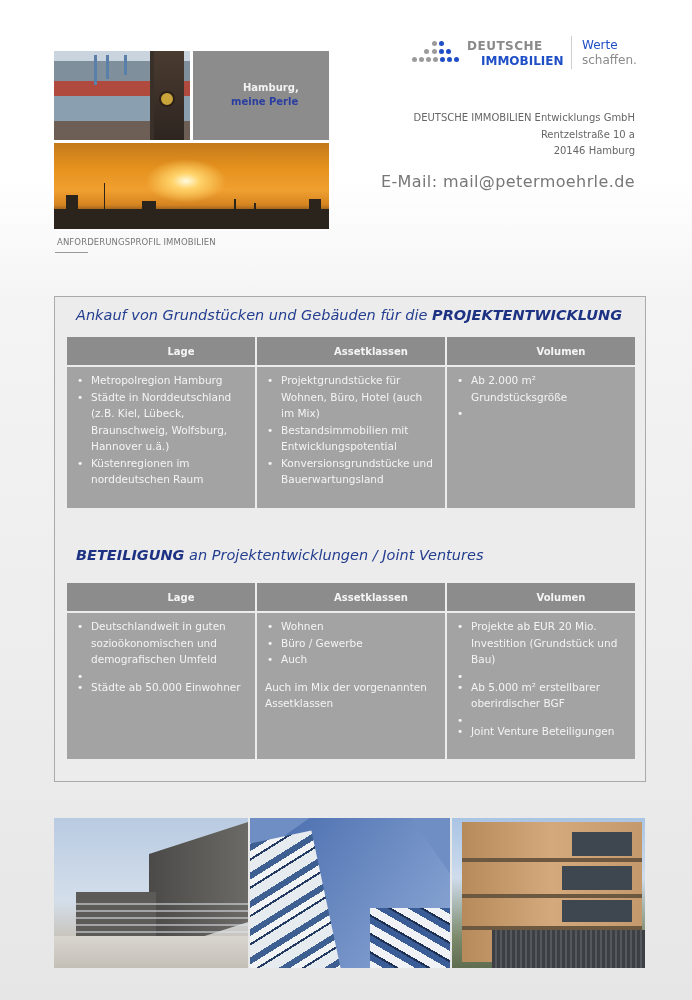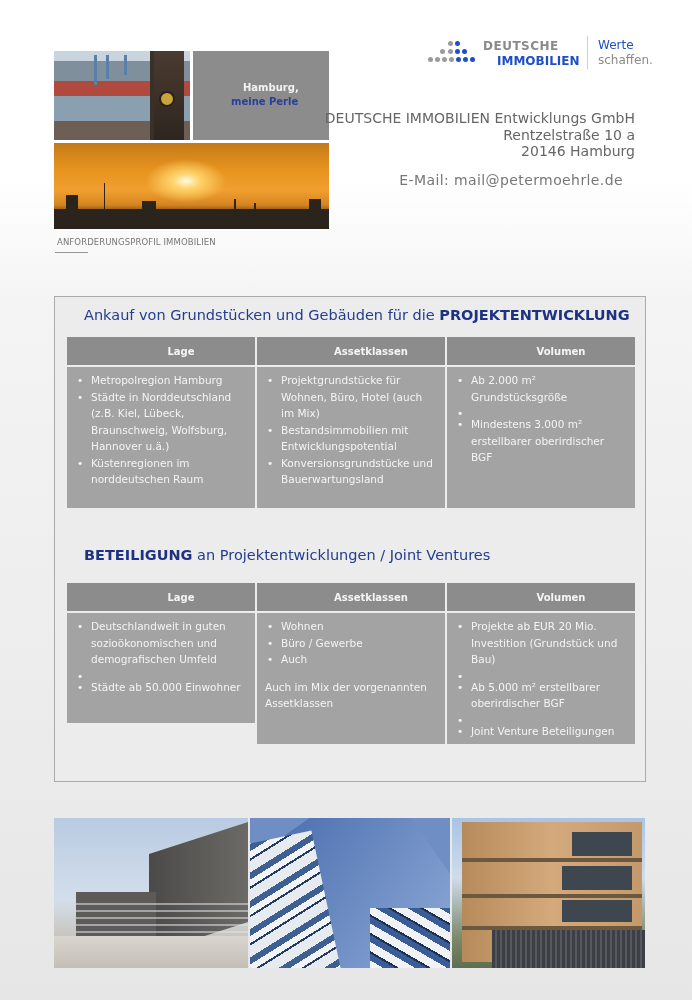--- a/index.html
+++ b/index.html
@@ -51,40 +51,40 @@
 
   .doc-label {
     position: absolute; left: 57px; top: 237px;
     font-size: 8.5px; color: #777; letter-spacing: 0.1px;
   }
   .doc-label-rule {
     position: absolute; left: 55px; top: 252px; width: 33px; height: 1px; background: #999;
   }
 
   
-  .logo { position: absolute; left: 426px; top: 36px; width: 250px; height: 40px; }
+  .logo { position: absolute; left: 410px; top: 36px; width: 250px; height: 40px; }
   .dots { position: absolute; left: 0; top: 2px; width: 60px; height: 30px; }
   .dot { position: absolute; width: 5px; height: 5px; border-radius: 50%; }
   .logo-word1 { position: absolute; left: 57px; top: 3px; font-size: 12px; font-weight: bold; color: #8a8a8a; letter-spacing: 0.5px; }
   .logo-word2 { position: absolute; left: 71px; top: 18px; font-size: 12px; font-weight: bold; color: #1f4fc6; }
   .logo-divider { position: absolute; left: 161px; top: 0; width: 1px; height: 33px; background: #cfcfcf; }
   .logo-claim1 { position: absolute; left: 172px; top: 2px; font-size: 12px; color: #1f4fc6; }
   .logo-claim2 { position: absolute; left: 172px; top: 17px; font-size: 12px; color: #8a8a8a; text-align: right; }
 
   
-  .address { position: absolute; right: 57px; top: 110px; text-align: right; font-size: 14px; color: #666; line-height: 16.5px; }
-  .email { position: absolute; right: 69px; top: 172px; font-size: 14px; color: #777; letter-spacing: 0.4px; }
+  .address { position: absolute; right: 57px; top: 110px; text-align: right; font-size: 10px; color: #666; line-height: 16.5px; }
+  .email { position: absolute; right: 57px; top: 172px; font-size: 16px; color: #777; letter-spacing: 0.4px; }
 
   
   .frame {
     position: absolute; left: 54px; top: 296px; width: 592px; height: 486px;
     border: 1px solid #aaaaaa; background: #ececec;
   }
   .section-title {
-    position: absolute; left: 29px; font-size: 14.5px; color: #233d8f; white-space: nowrap;
+    position: absolute; left: 21px; font-size: 14.5px; color: #233d8f; white-space: nowrap; font-style: italic;
   }
   .section-title b { font-weight: bold; color: #1e3284; }
   .tbl {
     position: absolute; left: 12px; width: 568px;
     display: grid; grid-template-columns: 188px 188px 188px; column-gap: 2px; row-gap: 2px;
   }
   .th {
     background: #8c8c8c; color: #f5f5f5; font-weight: bold; font-size: 10px;
     height: 28px; display: flex; align-items: center; justify-content: center; padding-left: 40px;
   }
@@ -214,34 +214,33 @@
       <ul>
         <li>Projektgrundstücke für Wohnen, Büro, Hotel (auch im Mix)</li>
         <li>Bestandsimmobilien mit Entwicklungspotential</li>
         <li>Konversionsgrundstücke und Bauerwartungsland</li>
       </ul>
     </div>
     <div class="td">
       <ul>
         <li>Ab 2.000 m² Grundstücksgröße</li>
         <li class="gap" style="padding:0"></li>
-        <li>Mindestens 3.000 m² erstellbarer oberirdischer BGF</li>
       </ul>
     </div>
   </div>
 
   <div class="section-title" style="top:250px">
     <span></span><b>BETEILIGUNG</b><span> an Projektentwicklungen / Joint Ventures</span>
   </div>
   <div class="tbl" style="top:286px">
     <div class="th">Lage</div>
     <div class="th">Assetklassen</div>
     <div class="th">Volumen</div>
 
-    <div class="td" style="height:110px">
+    <div class="td" style="height:146px">
       <ul>
         <li>Deutschlandweit in guten sozioökonomischen und demografischen Umfeld</li>
         <li class="gap" style="padding:0"></li>
         <li>Städte ab 50.000 Einwohner</li>
       </ul>
     </div>
     <div class="td">
       <ul>
         <li>Wohnen</li>
         <li>Büro / Gewerbe</li>

